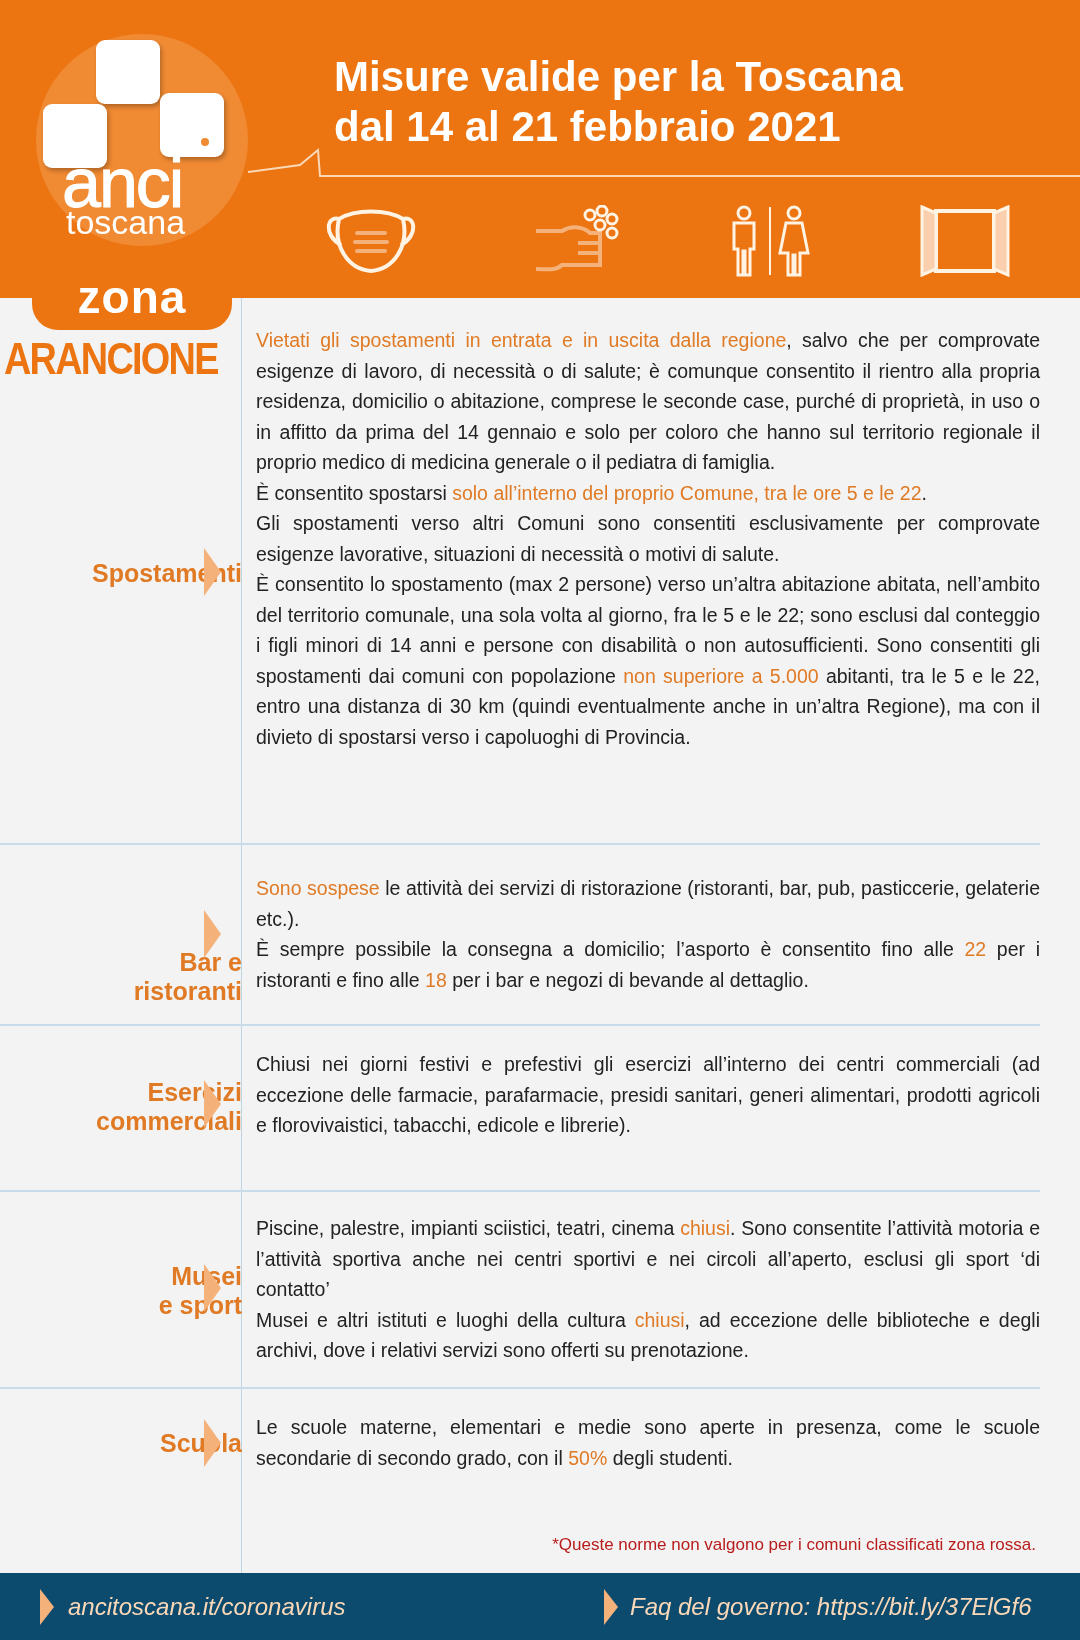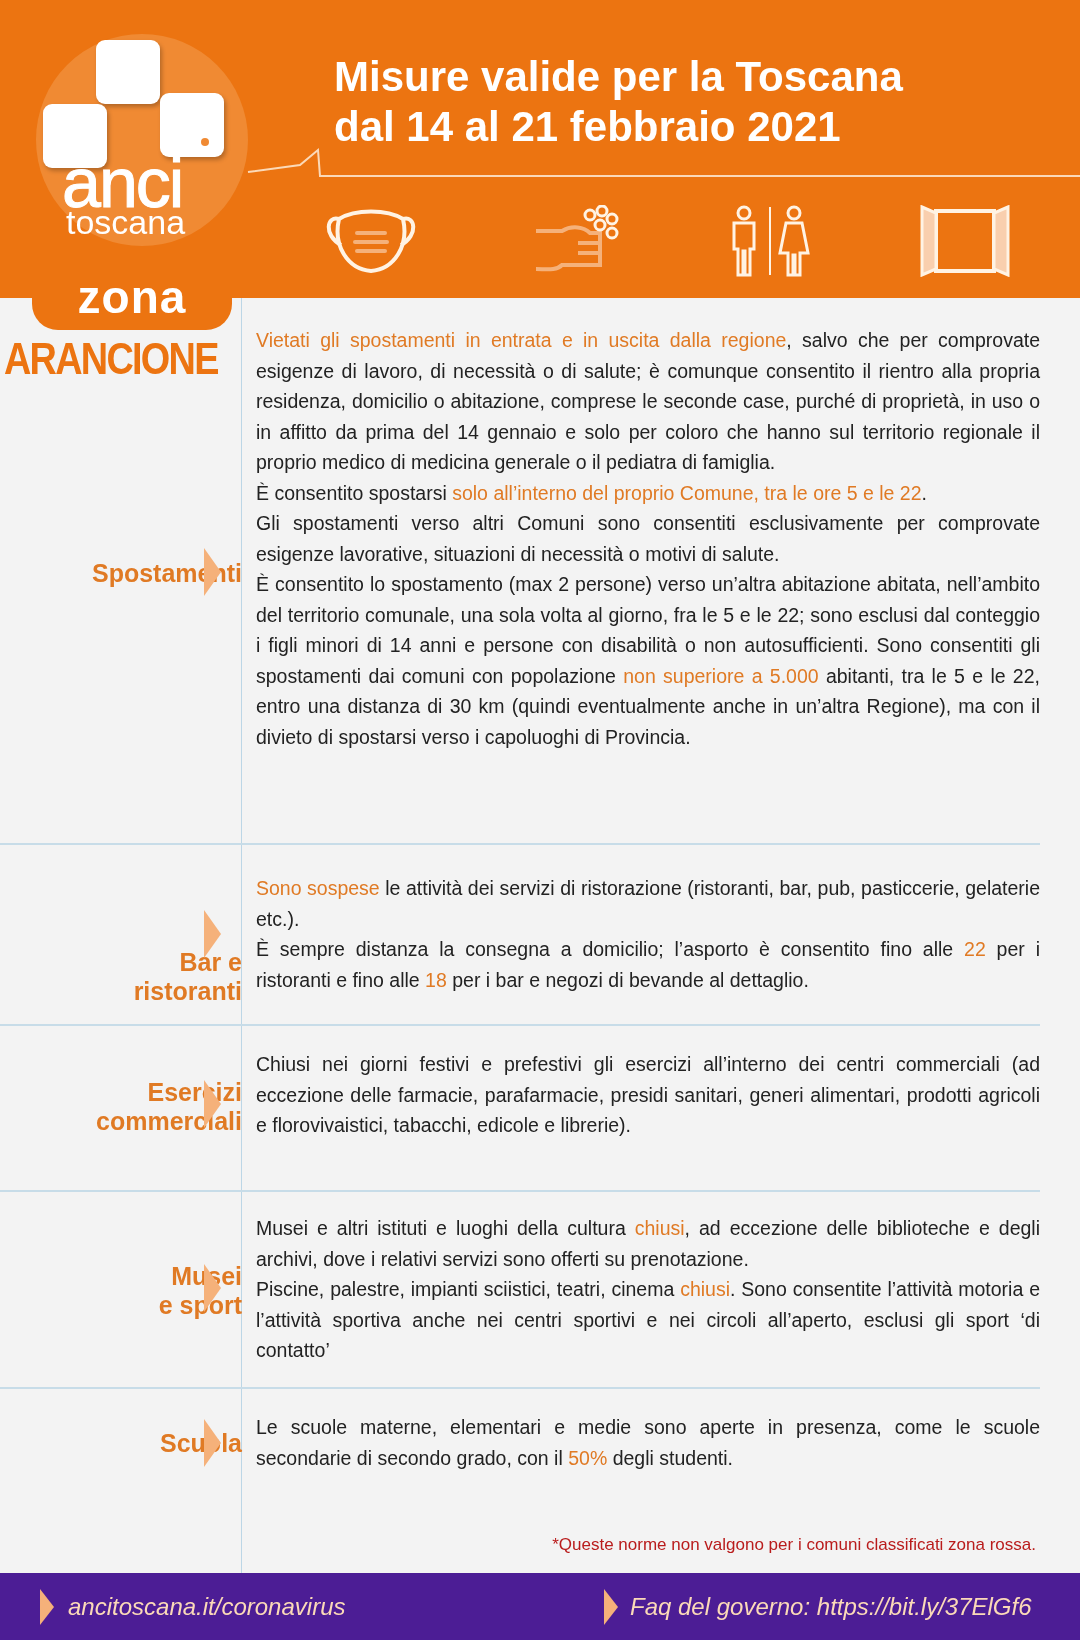--- a/index.html
+++ b/index.html
@@ -32,21 +32,21 @@
 
   .label { position: absolute; right: 838px; text-align: right; font-weight: bold; font-size: 25px; line-height: 29px; color: #e07a24; }
   .chev { position: absolute; left: 204px; width: 0; height: 0; border-top: 24px solid transparent; border-bottom: 24px solid transparent; border-left: 17px solid #f5b17a; }
 
   .body { position: absolute; left: 256px; width: 784px; font-size: 19.5px; line-height: 30.5px; text-align: justify; color: #222; }
   .body p { margin: 0; }
   .hl { color: #e07a24; font-weight: normal; }
 
   .note { position: absolute; right: 44px; top: 1535px; font-size: 17px; color: #b91c1c; }
 
-  .footer { position: absolute; left: 0; top: 1573px; width: 1080px; height: 67px; background: #4c1d95; }
+  .footer { position: absolute; left: 0; top: 1573px; width: 1080px; height: 67px; background: #0c4a6e; }
   .footer .f-item { position: absolute; top: 20px; font-style: italic; font-size: 24px; color: #fbd9b8; }
   .f-chev { position: absolute; top: 16px; width: 0; height: 0; border-top: 18px solid transparent; border-bottom: 18px solid transparent; border-left: 14px solid #f5b17a; }
 </style>
 </head>
 <body>
 
 <div class="header">
   <div>
     <div class="logo-ring"></div>
     <div class="logo-sq s1"></div>
@@ -125,21 +125,21 @@
 <div class="sep" style="top:843px;"></div>
 
 <div>
   <div class="label" style="top:908px;margin-top:40px;">
     <div>Bar e</div>
     <div>ristoranti</div>
   </div>
   <div class="chev" style="top:910px;"></div>
   <div class="body" style="top:873px;">
     <p><span class="hl">Sono sospese</span><span> le attività dei servizi di ristorazione (ristoranti, bar, pub, pasticcerie, gelaterie etc.).</span></p>
-    <p><span>È sempre distanza la consegna a domicilio; l’asporto è consentito fino alle </span><span class="hl">22</span><span> per i ristoranti e fino alle </span><span class="hl">18</span><span> per i bar e negozi di bevande al dettaglio.</span></p>
+    <p><span>È sempre possibile la consegna a domicilio; l’asporto è consentito fino alle </span><span class="hl">22</span><span> per i ristoranti e fino alle </span><span class="hl">18</span><span> per i bar e negozi di bevande al dettaglio.</span></p>
   </div>
 </div>
 <div class="sep" style="top:1024px;"></div>
 
 <div>
   <div class="label" style="top:1078px;">
     <div>Esercizi</div>
     <div>commerciali</div>
   </div>
   <div class="chev" style="top:1080px;"></div>
@@ -149,22 +149,22 @@
 </div>
 <div class="sep" style="top:1190px;"></div>
 
 <div>
   <div class="label" style="top:1262px;">
     <div>Musei</div>
     <div>e sport</div>
   </div>
   <div class="chev" style="top:1264px;"></div>
   <div class="body" style="top:1213px;">
+    <p><span>Piscine, palestre, impianti sciistici, teatri, cinema </span><span class="hl">chiusi</span><span>. Sono consentite l’attività motoria e l’attività sportiva anche nei centri sportivi e nei circoli all’aperto, esclusi gli sport ‘di contatto’</span></p>
     <p><span>Musei e altri istituti e luoghi della cultura </span><span class="hl">chiusi</span><span>,  ad eccezione delle biblioteche e degli archivi, dove i relativi servizi sono offerti su prenotazione.</span></p>
-    <p><span>Piscine, palestre, impianti sciistici, teatri, cinema </span><span class="hl">chiusi</span><span>. Sono consentite l’attività motoria e l’attività sportiva anche nei centri sportivi e nei circoli all’aperto, esclusi gli sport ‘di contatto’</span></p>
   </div>
 </div>
 <div class="sep" style="top:1387px;"></div>
 
 <div>
   <div class="label" style="top:1429px;">Scuola</div>
   <div class="chev" style="top:1419px;"></div>
   <div class="body" style="top:1412px;">
     <p><span>Le scuole materne, elementari e medie sono aperte in presenza, come le scuole secondarie di secondo grado, con il </span><span class="hl">50%</span><span> degli studenti.</span></p>
   </div>

